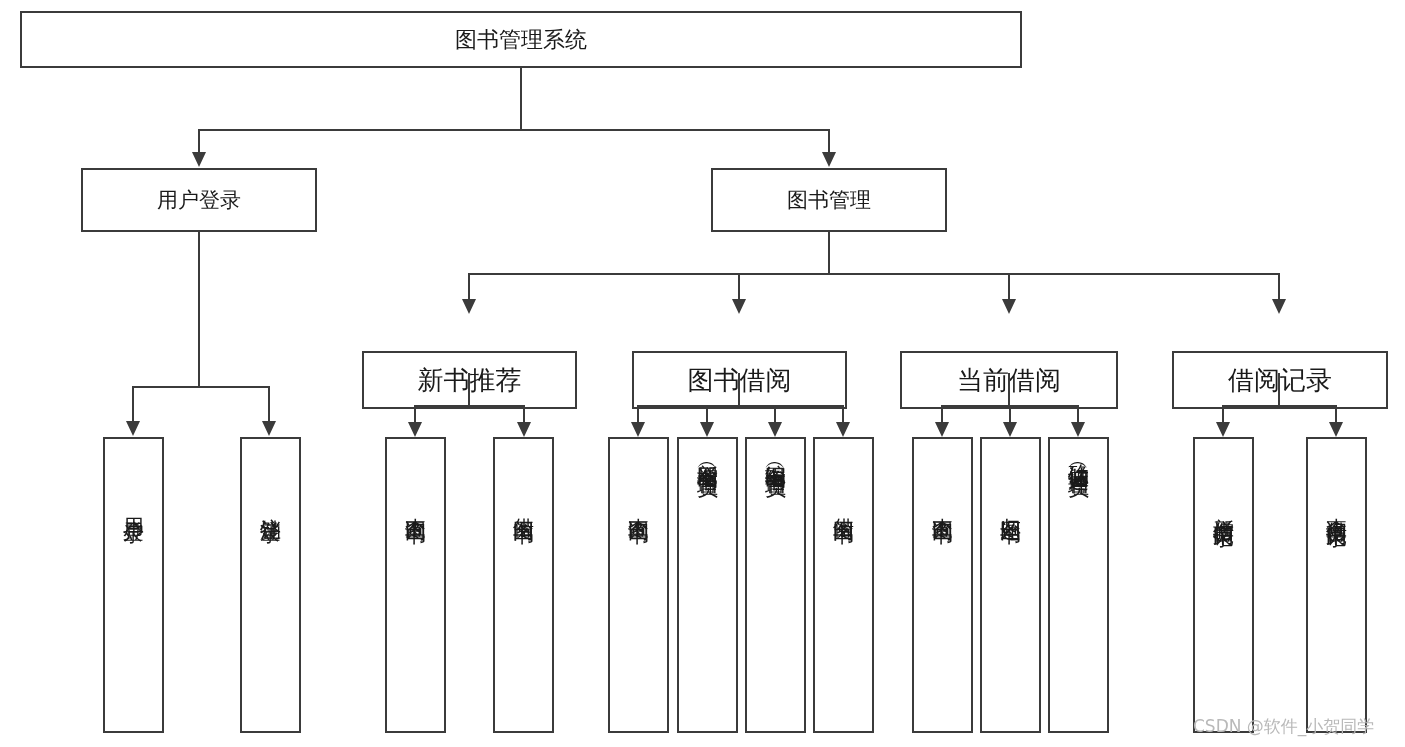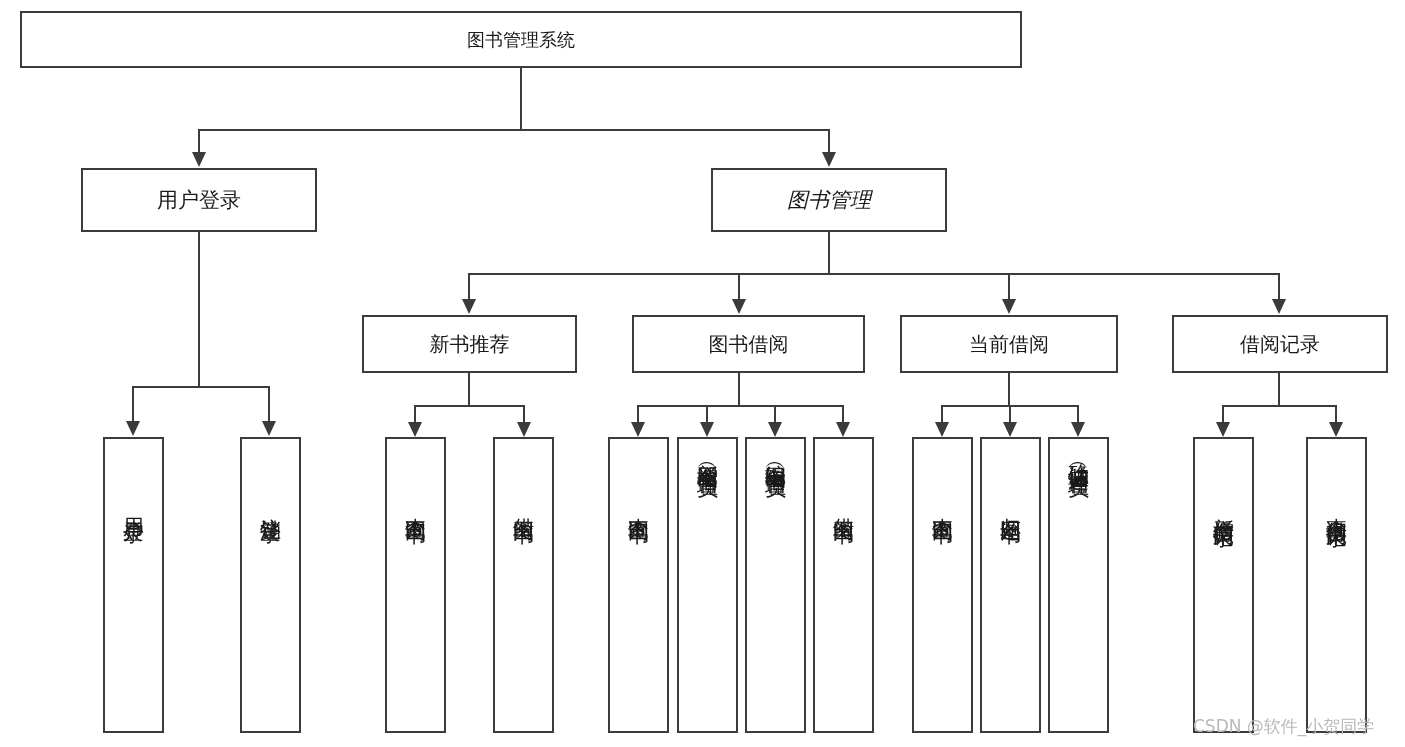--- a/index.html
+++ b/index.html
@@ -10,23 +10,23 @@
     position:absolute;
     box-sizing:border-box;
     border:2px solid #3b3b3b;
     background:#ffffff;
     display:flex;
     align-items:center;
     justify-content:center;
     color:#1a1a1a;
     text-align:center;
   }
-  .node.root{font-size:18px;}
+  .node.root{font-size:22px;}
   .node.lvl2{font-size:21px;}
-  .node.lvl3{font-size:20px;}
+  .node.lvl3{font-size:26px;margin-top:36px;}
 
   .node.leaf{
     align-items:flex-start;
     justify-content:center;
     padding-top:0;
   }
   .leaf .vtext{
     writing-mode:vertical-rl;
     text-orientation:upright;
     font-size:21px;
@@ -73,21 +73,21 @@
   <div class="hline" style="left:198px;top:129px;width:632px;height:2px;"></div>
 
   <div class="vline" style="left:198px;top:129px;width:2px;height:24px;"></div>
   <div class="arrow" style="left:192px;top:152px;"></div>
   <div class="vline" style="left:828px;top:129px;width:2px;height:24px;"></div>
   <div class="arrow" style="left:822px;top:152px;"></div>
 
   <div class="node lvl2" style="left:81px;top:168px;width:236px;height:64px;">
     <span>用户登录</span>
   </div>
-  <div class="node lvl2" style="left:711px;top:168px;width:236px;height:64px;font-style:italic;">
+  <div class="node lvl2" style="left:711px;top:168px;width:236px;height:64px;">
     <span>图书管理</span>
   </div>
 
   <div class="vline" style="left:198px;top:232px;width:2px;height:155px;"></div>
   <div class="hline" style="left:132px;top:386px;width:136px;height:2px;"></div>
   <div class="vline" style="left:132px;top:386px;width:2px;height:36px;"></div>
   <div class="arrow" style="left:126px;top:421px;"></div>
   <div class="vline" style="left:268px;top:386px;width:2px;height:36px;"></div>
   <div class="arrow" style="left:262px;top:421px;"></div>
 
@@ -109,21 +109,21 @@
 
   <div class="vline" style="left:1008px;top:273px;width:2px;height:27px;"></div>
   <div class="arrow" style="left:1002px;top:299px;"></div>
 
   <div class="vline" style="left:1278px;top:273px;width:2px;height:27px;"></div>
   <div class="arrow" style="left:1272px;top:299px;"></div>
 
   <div class="node lvl3" style="left:362px;top:315px;width:215px;height:58px;">
     <span>新书推荐</span>
   </div>
-  <div class="node lvl3" style="left:632px;top:315px;width:233px;height:58px;">
+  <div class="node lvl3" style="left:632px;top:315px;width:215px;height:58px;">
     <span>图书借阅</span>
   </div>
   <div class="node lvl3" style="left:1172px;top:315px;width:216px;height:58px;">
     <span>借阅记录</span>
   </div>
   <div class="node lvl3" style="left:900px;top:315px;width:218px;height:58px;">
     <span>当前借阅</span>
   </div>
 
   <div class="vline" style="left:468px;top:373px;width:2px;height:33px;"></div>

